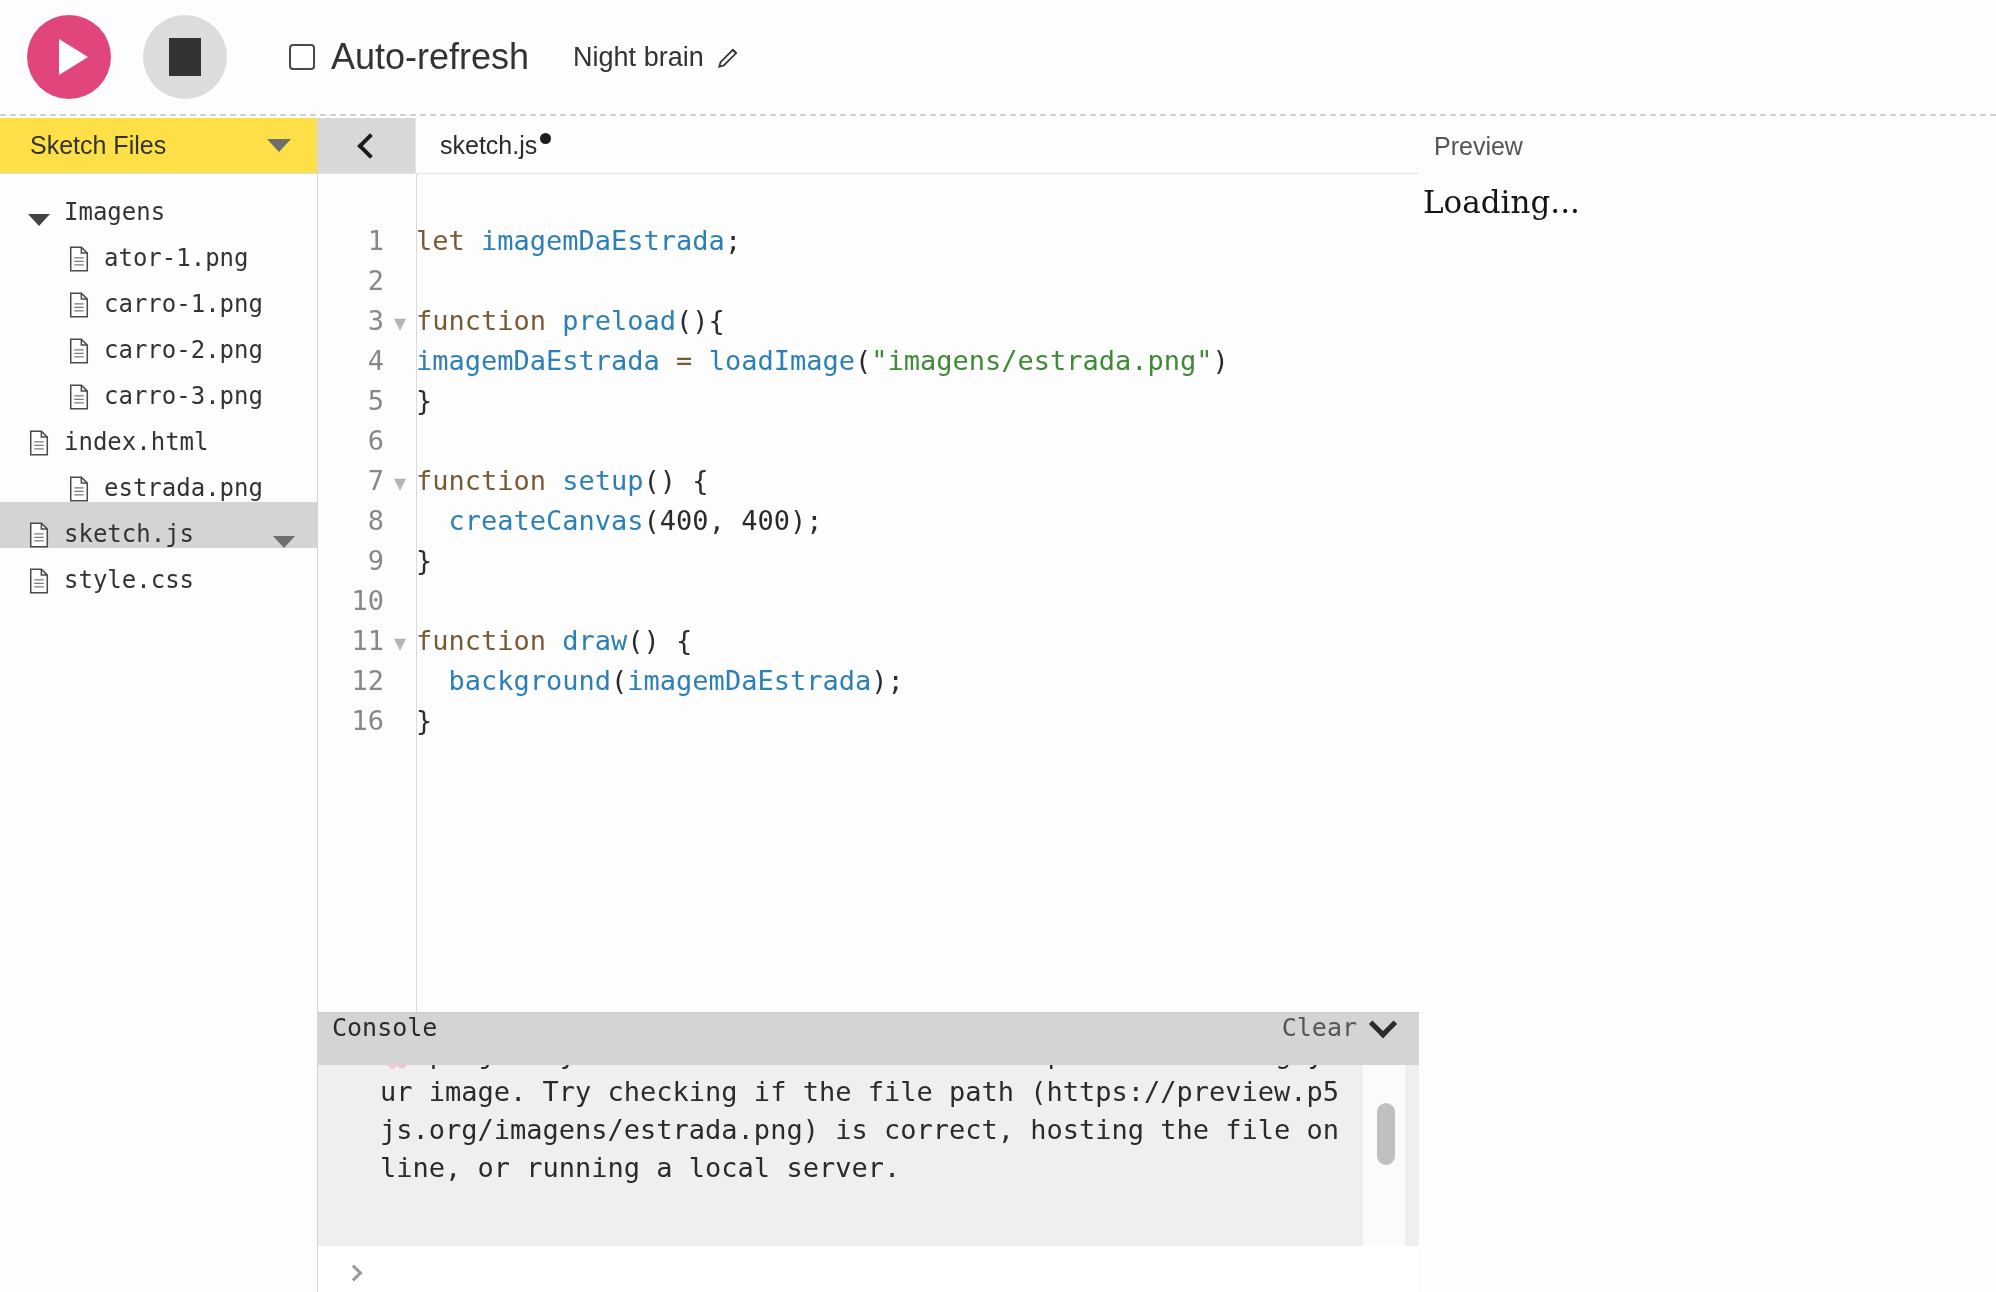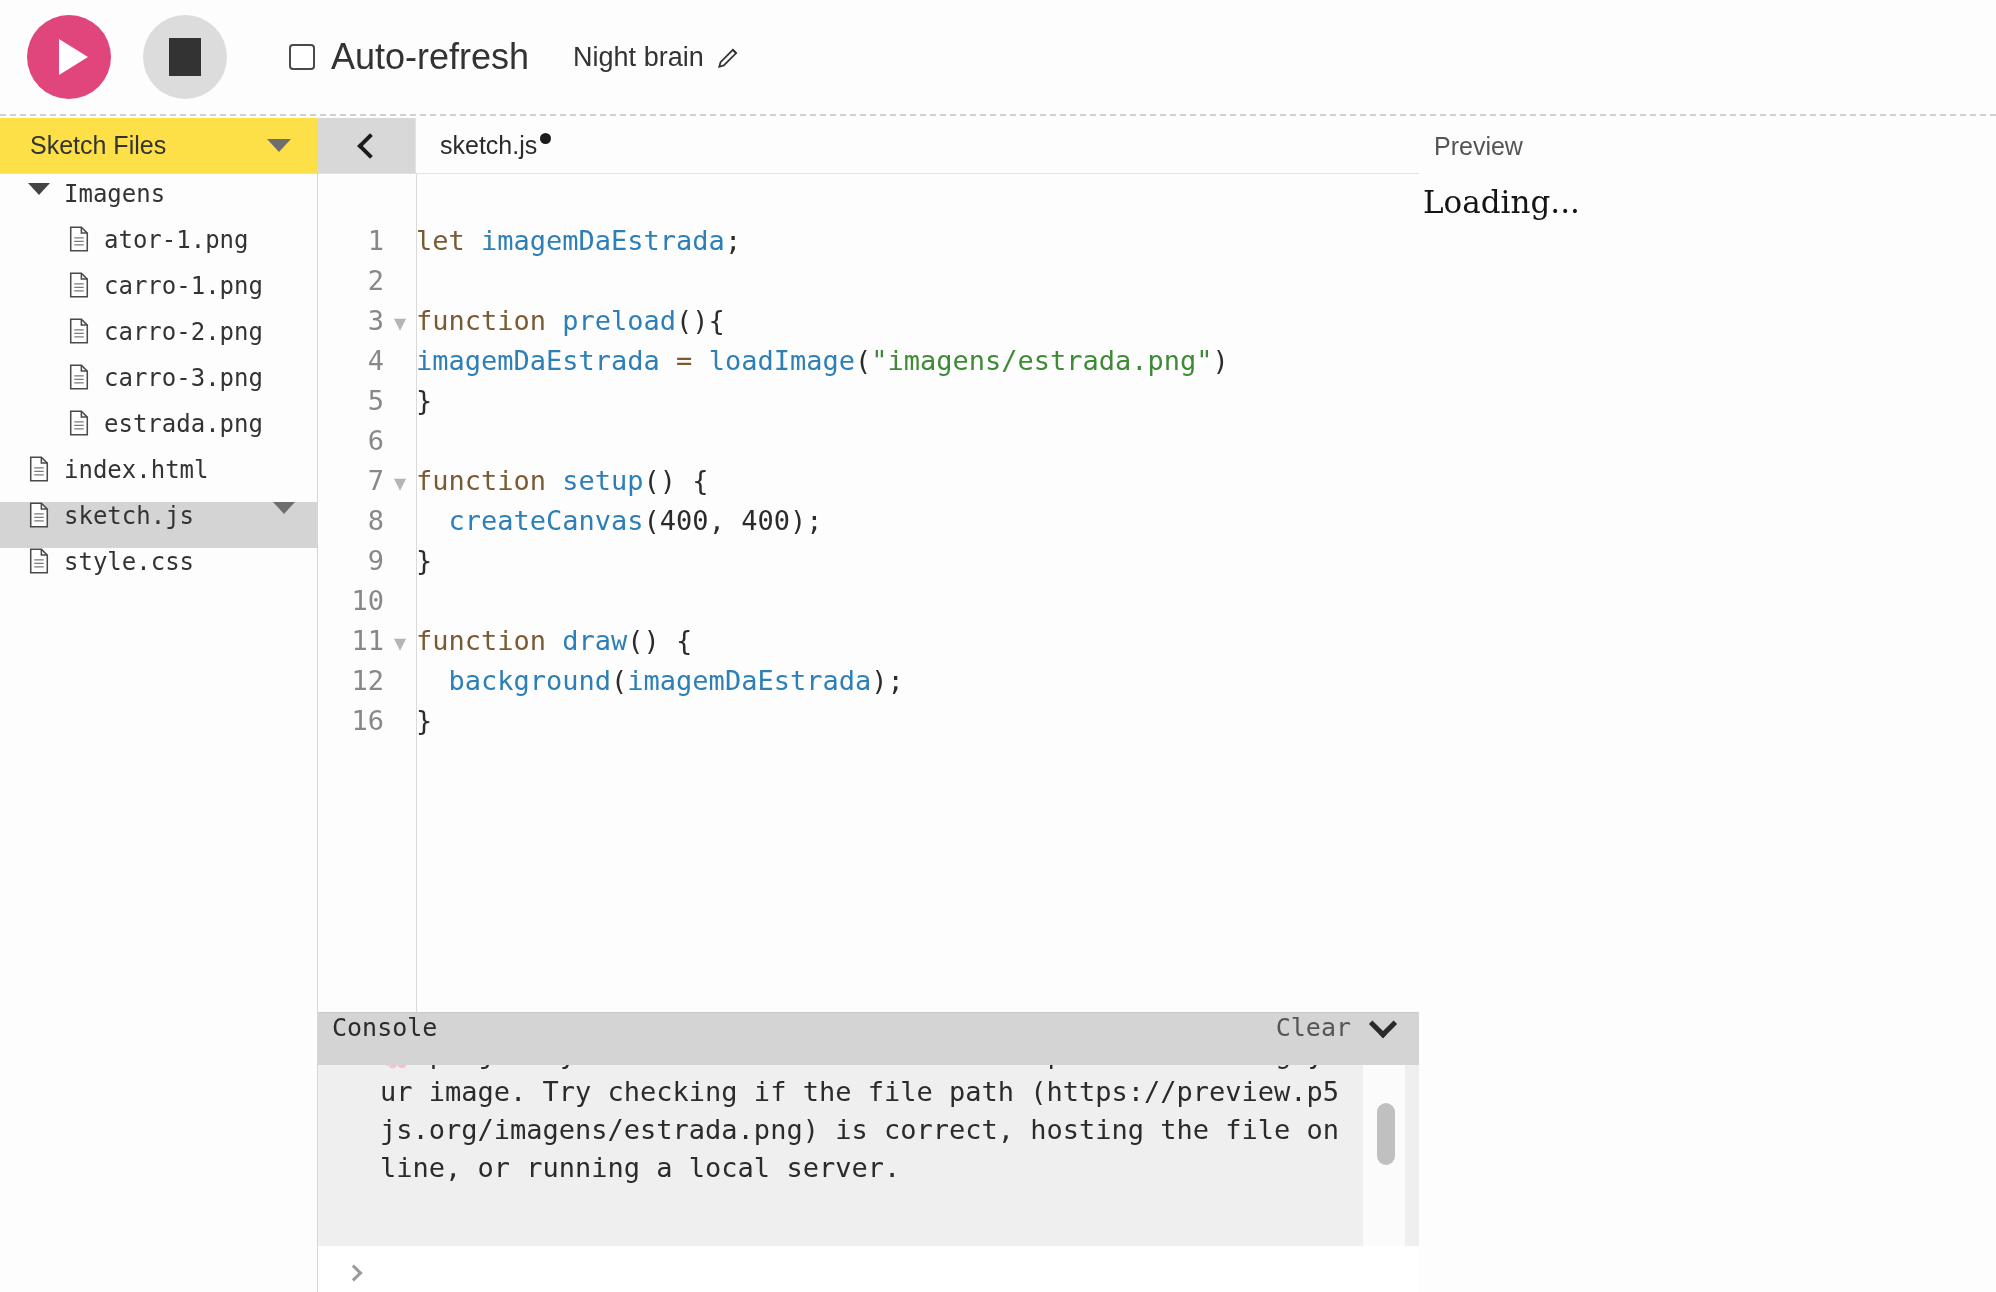--- a/index.html
+++ b/index.html
@@ -85,21 +85,21 @@
   .sidebar-head-label { font-size: 25px; color: #333333; }
   .caret-down {
     width: 0; height: 0;
     border-left: 12px solid transparent;
     border-right: 12px solid transparent;
     border-top: 13px solid #6e6e6e;
   }
   .file-list { padding-top: 6px; }
   .file-row {
     height: 46px;
-    display: flex; align-items: flex-start;
+    display: flex; align-items: flex-end;
     font-family: "DejaVu Sans Mono", monospace;
     font-size: 24px; color: #333333;
     cursor: pointer;
     padding-right: 22px;
   }
   .file-row.folder { padding-left: 28px; }
   .file-row.child  { padding-left: 68px; }
   .file-row.root   { padding-left: 28px; }
   .file-row.selected { background: #d4d4d4; }
   .file-row .fname { margin-left: 14px; }
@@ -198,21 +198,21 @@
   .console-head {
     height: 52px; background: #d4d4d4;
     display: flex; align-items: flex-start;
     padding: 0 26px 0 14px;
   }
   .console-title {
     font-family: "DejaVu Sans Mono", monospace;
     font-size: 25px; color: #2b2b2b;
   }
   .console-actions {
-    margin-left: auto; display: flex; align-items: center; gap: 22px;
+    margin-left: auto; display: flex; align-items: center; gap: 16px;
   }
   .console-clear {
     font-family: "DejaVu Sans Mono", monospace;
     font-size: 25px; color: #555555; cursor: pointer;
   }
   .chev-down-thick {
     width: 20px; height: 20px;
     border-right: 5px solid #2b2b2b;
     border-bottom: 5px solid #2b2b2b;
     transform: rotate(45deg);
@@ -344,39 +344,39 @@
       <div class="file-row child">
         <span style="display: flex;">
           <svg width="22" height="26" viewBox="0 0 18 22">
             <path d="M2 1h9l5 5v15H2z" fill="#ffffff" stroke="#4a4a4a" stroke-width="1.3"></path>
             <path d="M11 1v5h5" fill="none" stroke="#4a4a4a" stroke-width="1.3"></path>
             <path d="M5 10h8M5 13h8M5 16h8" stroke="#7a7a7a" stroke-width="1.1"></path>
           </svg>
         </span>
         <span class="fname">carro-3.png</span>
       </div>
+      <div class="file-row root">
+        <span style="display: flex;">
+          <svg width="22" height="26" viewBox="0 0 18 22">
+            <path d="M2 1h9l5 5v15H2z" fill="#ffffff" stroke="#4a4a4a" stroke-width="1.3"></path>
+            <path d="M11 1v5h5" fill="none" stroke="#4a4a4a" stroke-width="1.3"></path>
+            <path d="M5 10h8M5 13h8M5 16h8" stroke="#7a7a7a" stroke-width="1.1"></path>
+          </svg>
+        </span>
+        <span class="fname">index.html</span>
+      </div>
       <div class="file-row child">
         <span style="display: flex;">
           <svg width="22" height="26" viewBox="0 0 18 22">
             <path d="M2 1h9l5 5v15H2z" fill="#ffffff" stroke="#4a4a4a" stroke-width="1.3"></path>
             <path d="M11 1v5h5" fill="none" stroke="#4a4a4a" stroke-width="1.3"></path>
             <path d="M5 10h8M5 13h8M5 16h8" stroke="#7a7a7a" stroke-width="1.1"></path>
           </svg>
         </span>
         <span class="fname">estrada.png</span>
-      </div>
-      <div class="file-row root">
-        <span style="display: flex;">
-          <svg width="22" height="26" viewBox="0 0 18 22">
-            <path d="M2 1h9l5 5v15H2z" fill="#ffffff" stroke="#4a4a4a" stroke-width="1.3"></path>
-            <path d="M11 1v5h5" fill="none" stroke="#4a4a4a" stroke-width="1.3"></path>
-            <path d="M5 10h8M5 13h8M5 16h8" stroke="#7a7a7a" stroke-width="1.1"></path>
-          </svg>
-        </span>
-        <span class="fname">index.html</span>
       </div>
       <div class="file-row root selected">
         <span style="display: flex;">
           <svg width="22" height="26" viewBox="0 0 18 22">
             <path d="M2 1h9l5 5v15H2z" fill="#ffffff" stroke="#4a4a4a" stroke-width="1.3"></path>
             <path d="M11 1v5h5" fill="none" stroke="#4a4a4a" stroke-width="1.3"></path>
             <path d="M5 10h8M5 13h8M5 16h8" stroke="#7a7a7a" stroke-width="1.1"></path>
           </svg>
         </span>
         <span class="fname">sketch.js</span>

